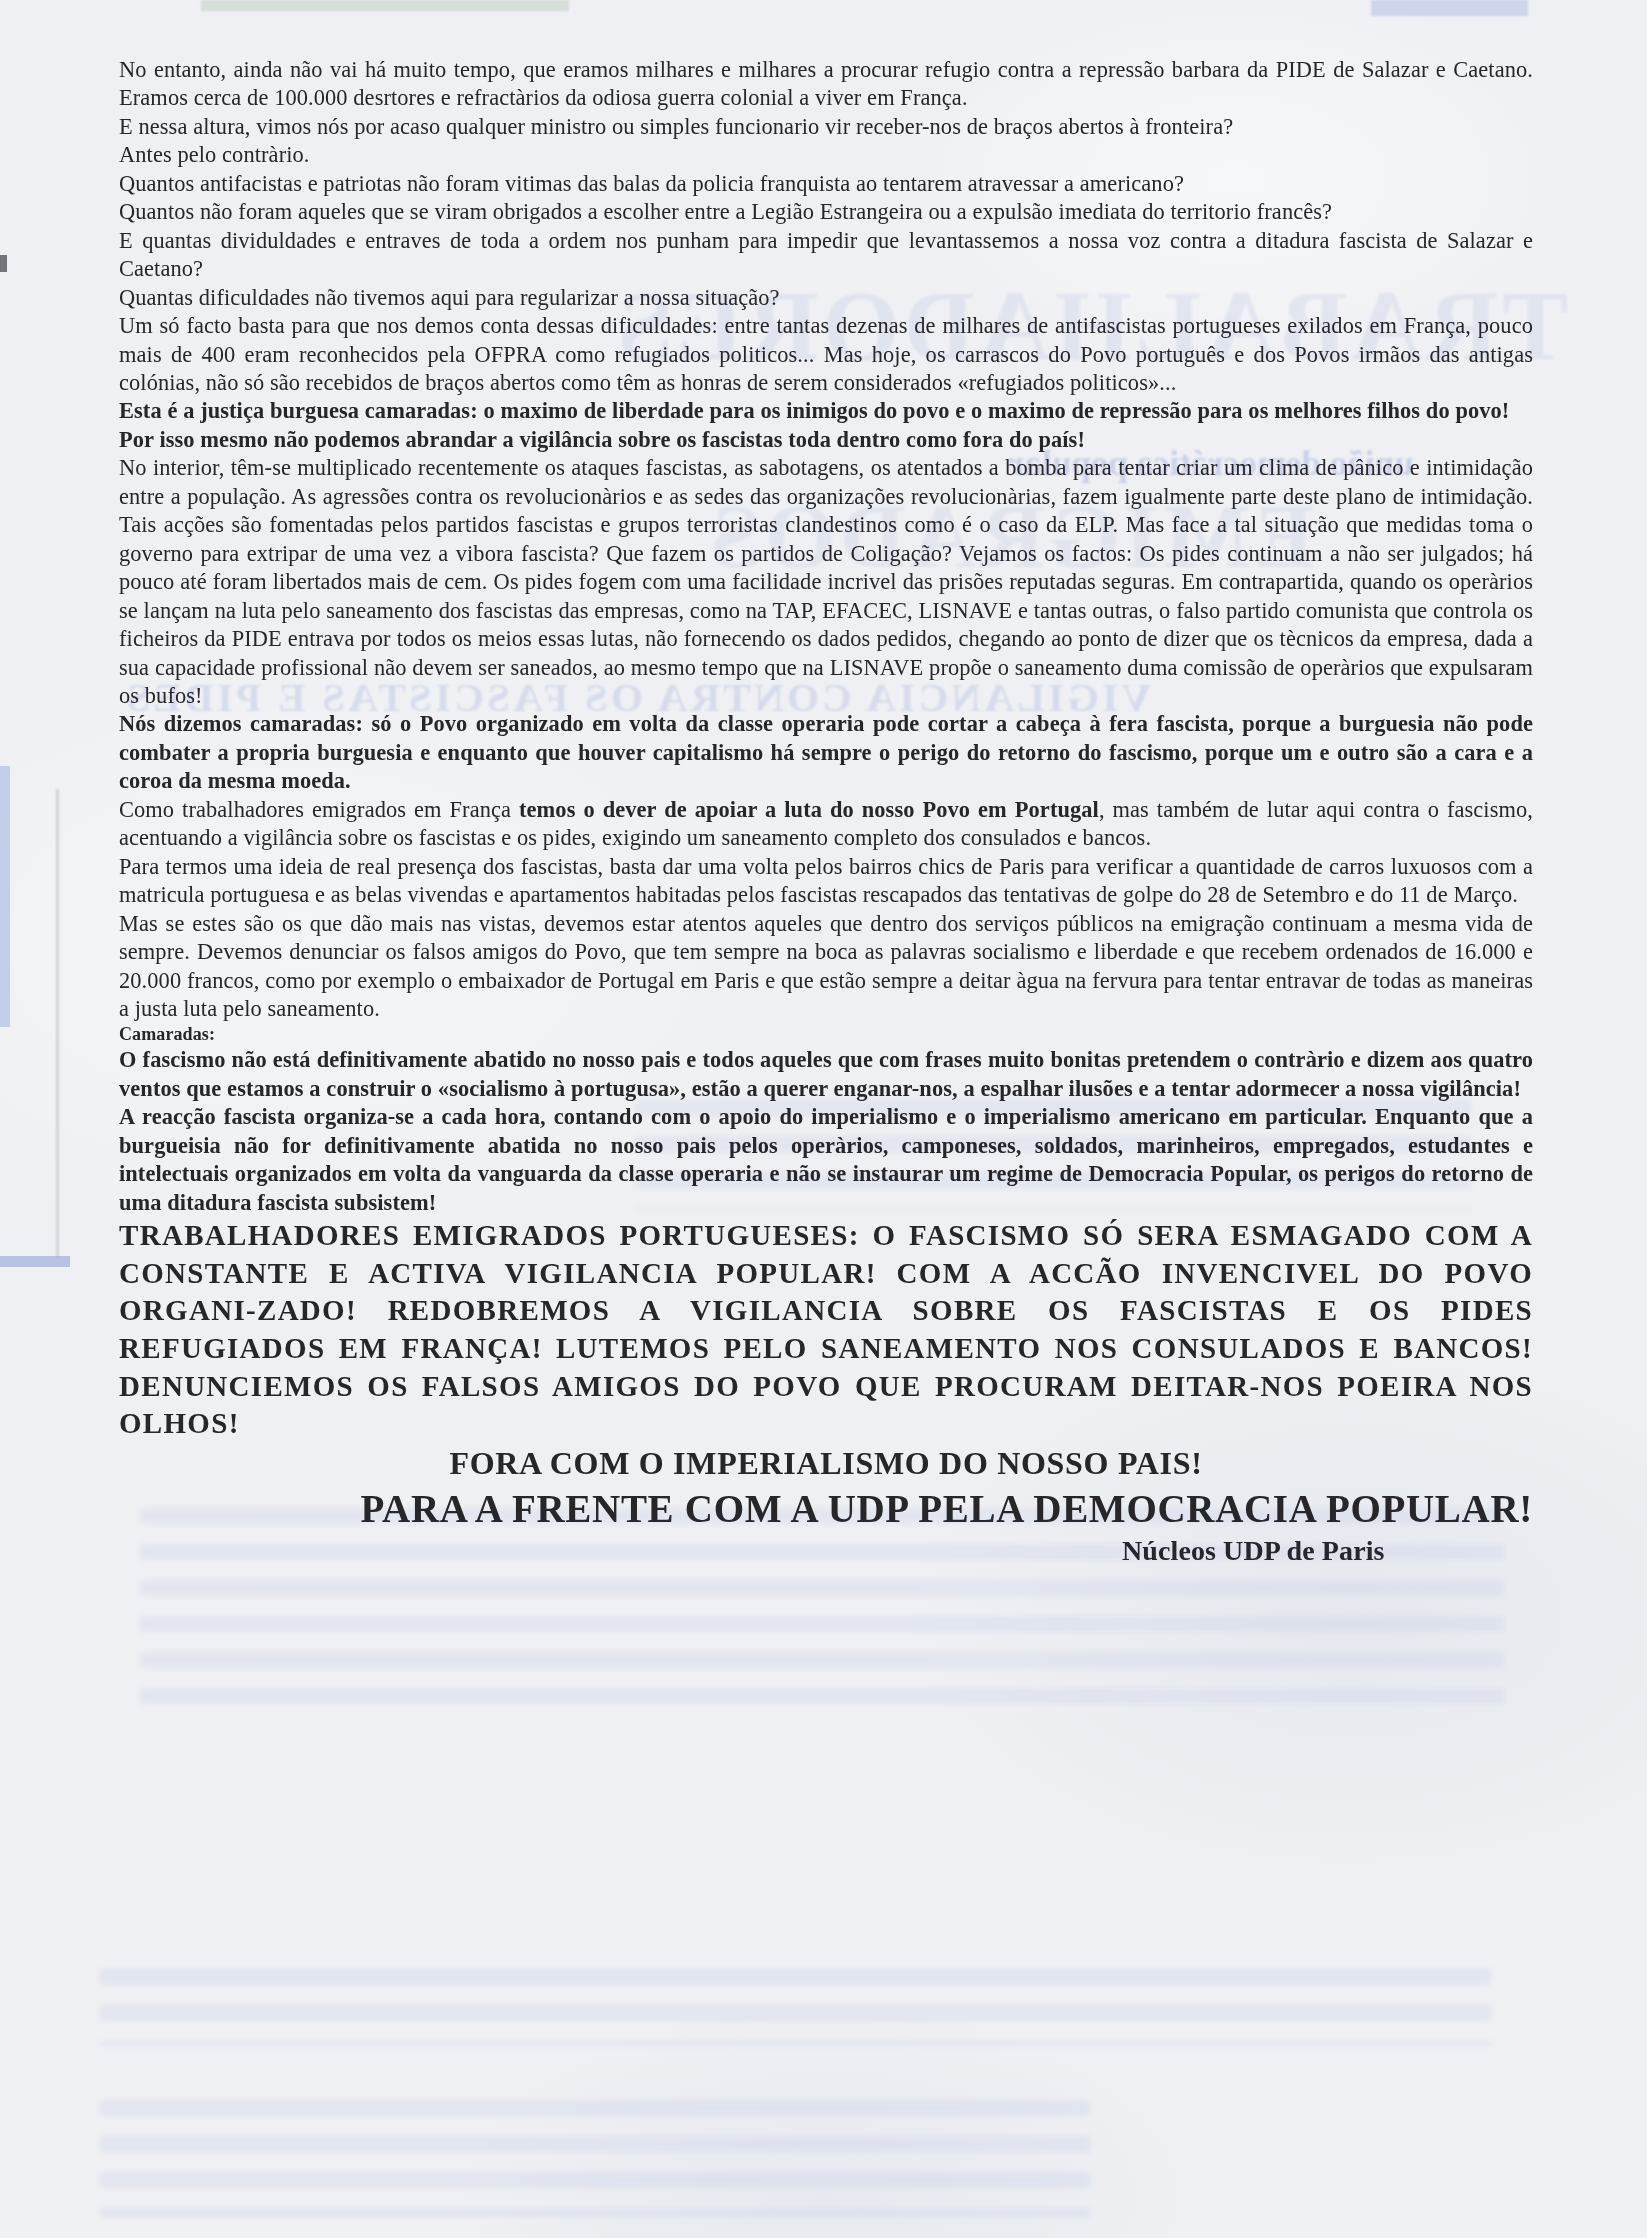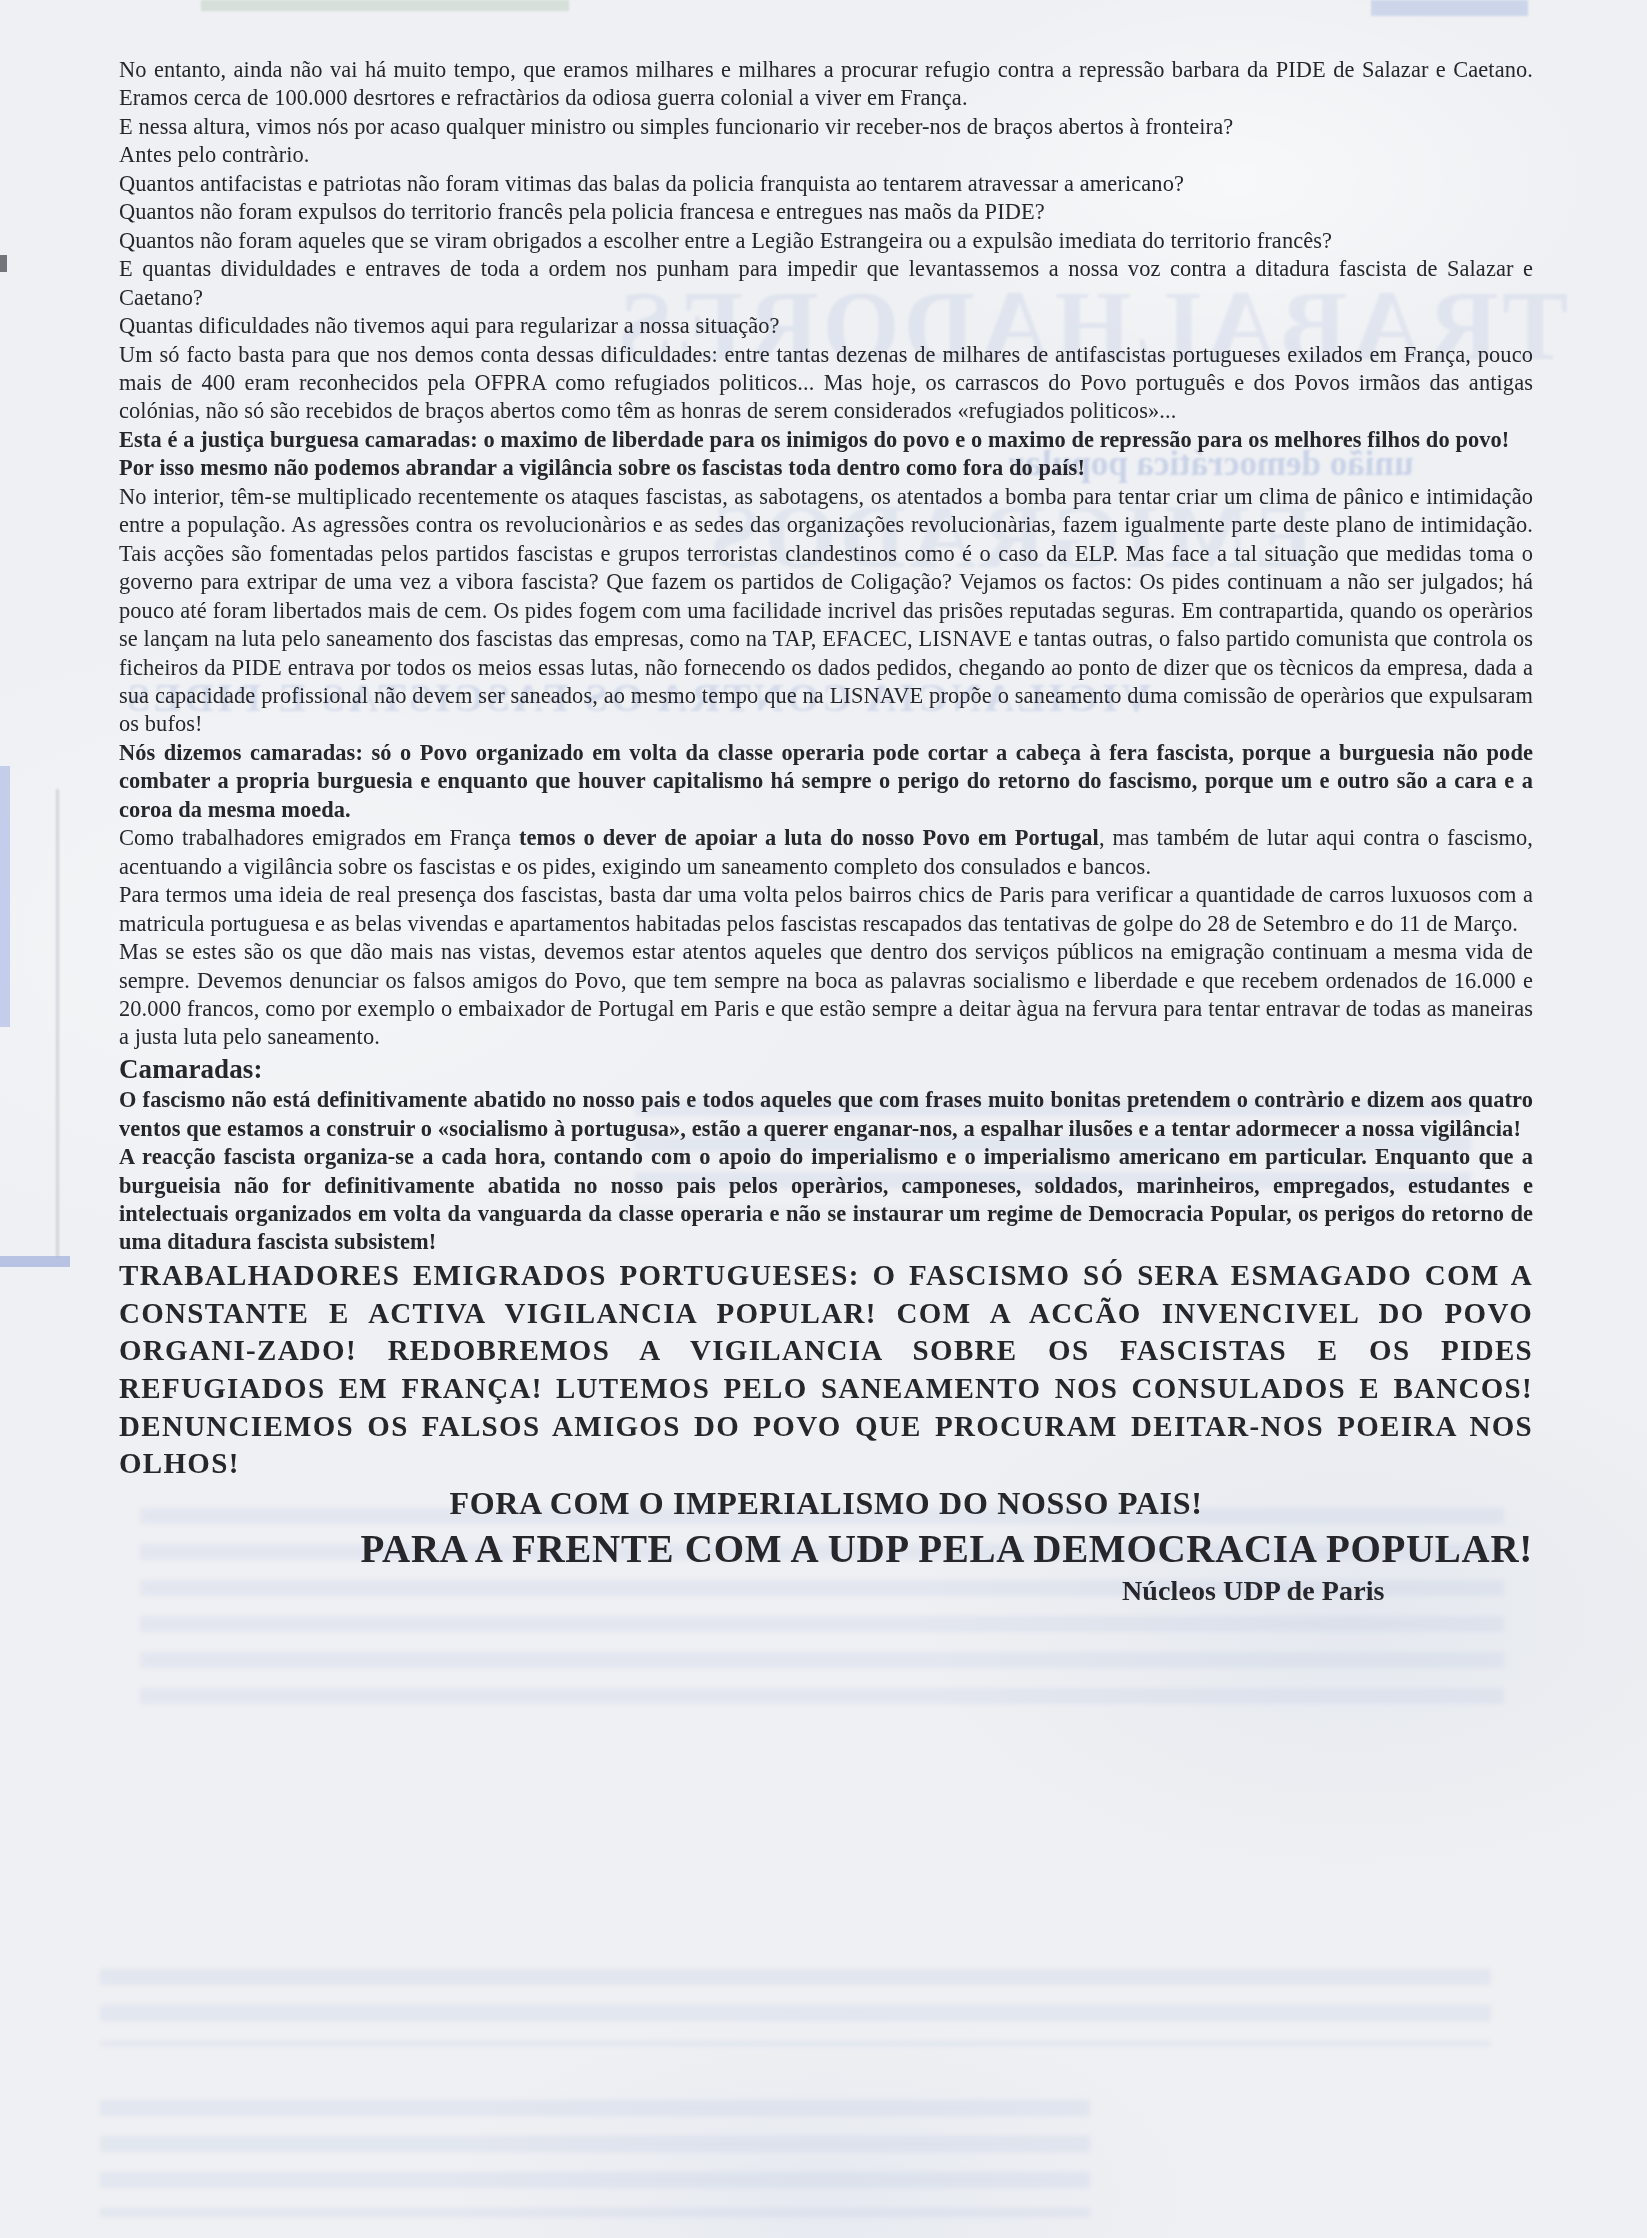--- a/index.html
+++ b/index.html
@@ -55,21 +55,21 @@
     line-height:1.27;
     text-align:justify;
     letter-spacing:0.1px;
   }
   .doc p{margin:0;}
   .p-em{font-weight:bold;}
   .bseg{font-weight:bold;}
   .gap-s{margin-top:29px;}
   .gap-m{margin-top:48px;}
   .gap-l{margin-top:58px;}
-  .p-hdr{font-weight:bold;font-size:27px;}
+  .p-hdr{font-weight:bold;font-size:18px;}
   .p-caps{font-weight:bold;font-size:29px;line-height:1.3;letter-spacing:1.3px;}
   .p-caps2{font-weight:bold;font-size:32px;letter-spacing:0.7px;text-align:center;}
   .p-caps3{font-weight:bold;font-size:39px;letter-spacing:0.7px;text-align:right;}
   .p-sig{font-weight:bold;font-size:28px;text-align:left;padding-left:1003px;white-space:nowrap;}
 </style>
 </head>
 <body>
 
 <div class="page">
 
@@ -88,21 +88,20 @@
     <div class="smudge2"></div>
     <div class="tick1"></div>
     <div class="edge-shadow"></div>
   </div>
 
   <div class="doc">
       <p class="p-body">No entanto, ainda não vai há muito tempo, que eramos milhares e milhares a procurar refugio contra a repressão barbara da PIDE de Salazar e Caetano. Eramos cerca de 100.000 desrtores e refractàrios da odiosa guerra colonial a viver em França.</p>
       <p class="p-body">E nessa altura, vimos nós por acaso qualquer ministro ou simples funcionario vir receber-nos de braços abertos à fronteira?</p>
       <p class="p-body">Antes pelo contràrio.</p>
       <p class="p-body">Quantos antifacistas e patriotas não foram vitimas das balas da policia franquista ao tentarem atravessar a americano?</p>
-      <p class="p-body">Quantos não foram expulsos do territorio francês pela policia francesa e entregues nas maõs da PIDE?</p>
       <p class="p-body">Quantos não foram aqueles que se viram obrigados a escolher entre a Legião Estrangeira ou a expulsão imediata do territorio francês?</p>
       <p class="p-body">E quantas dividuldades e entraves de toda a ordem nos punham para impedir que levantassemos a nossa voz contra a ditadura fascista de Salazar e Caetano?</p>
       <p class="p-body">Quantas dificuldades não tivemos aqui para regularizar a nossa situação?</p>
       <p class="p-body">Um só facto basta para que nos demos conta dessas dificuldades: entre tantas dezenas de milhares de antifascistas portugueses exilados em França, pouco mais de 400 eram reconhecidos pela OFPRA como refugiados politicos... Mas hoje, os carrascos do Povo português e dos Povos irmãos das antigas colónias, não só são recebidos de braços abertos como têm as honras de serem considerados «refugiados politicos»...</p>
       <p class="p-em gap-s">Esta é a justiça burguesa camaradas: o maximo de liberdade para os inimigos do povo e o maximo de repressão para os melhores filhos do povo!</p>
       <p class="p-em gap-s">Por isso mesmo não podemos abrandar a vigilância sobre os fascistas toda dentro como fora do país!</p>
       <p class="p-body gap-s">No interior, têm-se multiplicado recentemente os ataques fascistas, as sabotagens, os atentados a bomba para tentar criar um clima de pânico e intimidação entre a população. As agressões contra os revolucionàrios e as sedes das organizações revolucionàrias, fazem igualmente parte deste plano de intimidação. Tais acções são fomentadas pelos partidos fascistas e grupos terroristas clandestinos como é o caso da ELP. Mas face a tal situação que medidas toma o governo para extripar de uma vez a vibora fascista? Que fazem os partidos de Coligação? Vejamos os factos: Os pides continuam a não ser julgados; há pouco até foram libertados mais de cem. Os pides fogem com uma facilidade incrivel das prisões reputadas seguras. Em contrapartida, quando os operàrios se lançam na luta pelo saneamento dos fascistas das empresas, como na TAP, EFACEC, LISNAVE e tantas outras, o falso partido comunista que controla os ficheiros da PIDE entrava por todos os meios essas lutas, não fornecendo os dados pedidos, chegando ao ponto de dizer que os tècnicos da empresa, dada a sua capacidade profissional não devem ser saneados, ao mesmo tempo que na LISNAVE propõe o saneamento duma comissão de operàrios que expulsaram os bufos!</p>
       <p class="p-em gap-s">Nós dizemos camaradas: só o Povo organizado em volta da classe operaria pode cortar a cabeça à fera fascista, porque a burguesia não pode combater a propria burguesia e enquanto que houver capitalismo há sempre o perigo do retorno do fascismo, porque um e outro são a cara e a coroa da mesma moeda.</p>
       <p class="p-body gap-s"><span>Como trabalhadores emigrados em França </span><span class="bseg">temos o dever de apoiar a luta do nosso Povo em Portugal</span><span>, mas também de lutar aqui contra o fascismo, acentuando a vigilância sobre os fascistas e os pides, exigindo um saneamento completo dos consulados e bancos.</span></p>
       <p class="p-body">Para termos uma ideia de real presença dos fascistas, basta dar uma volta pelos bairros chics de Paris para verificar a quantidade de carros luxuosos com a matricula portuguesa e as belas vivendas e apartamentos habitadas pelos fascistas rescapados das tentativas de golpe do 28 de Setembro e do 11 de Março.</p>

